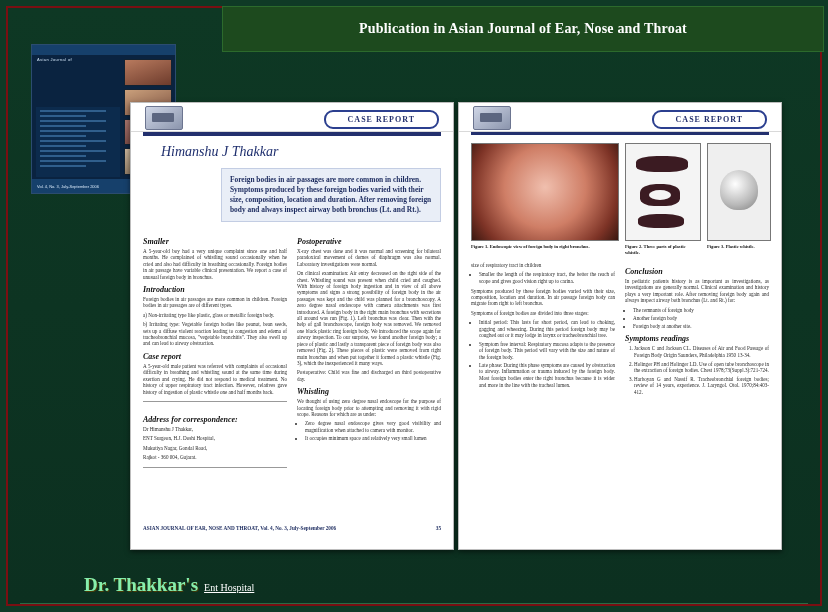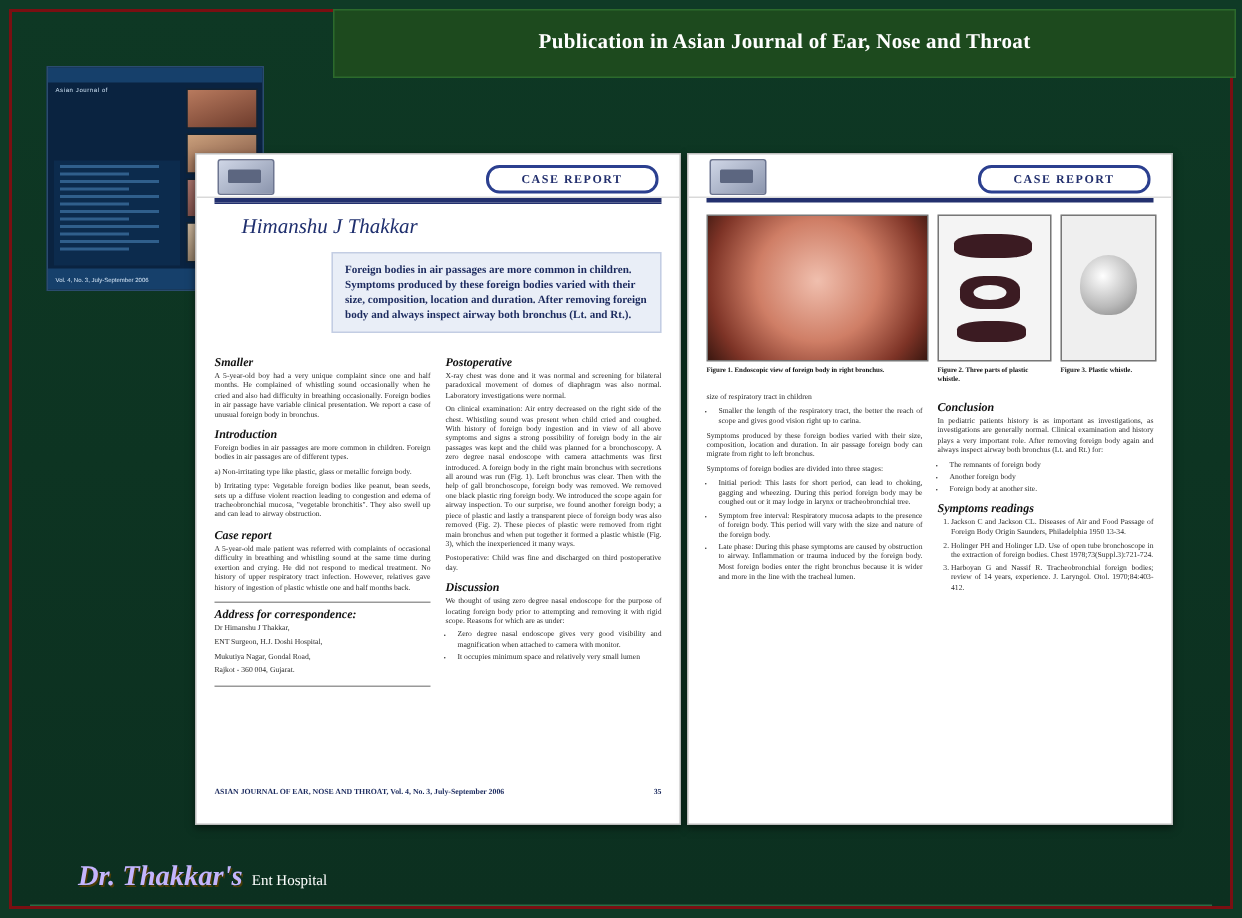--- a/index.html
+++ b/index.html
@@ -142,21 +142,21 @@
     font-size:8px;color:#111;margin:5px 0 2px;
   }
   .p{
     font-size:5.1px;line-height:6.4px;color:#2b2b2b;text-align:justify;
     margin:0 0 3px;font-family:"Liberation Serif", serif;
   }
   .addr{
     border-top:1px solid #999;border-bottom:1px solid #999;
     padding:3px 0;margin-top:6px;
   }
-  .addr .h{margin-top:0;}
+  .addr .h{margin-top:10px;}
   .footer-line{
     position:absolute;left:12px;right:12px;bottom:18px;
     font-size:5.2px;font-weight:bold;color:#1b2a5e;
     font-family:"Liberation Serif", serif;
     display:flex;justify-content:space-between;
   }
   
   .figs{
     display:flex;gap:6px;padding:8px 12px 0;
   }
@@ -183,26 +183,27 @@
   .ul li{font-size:5.1px;line-height:6.6px;color:#2b2b2b;margin-bottom:1.5px;
     font-family:"Liberation Serif", serif;text-align:justify;}
   .ol{margin:0 0 3px 9px;padding:0;}
   .ol li{font-size:5.1px;line-height:6.6px;color:#2b2b2b;margin-bottom:2px;
     font-family:"Liberation Serif", serif;text-align:justify;}
   
   .brand{
     position:absolute;left:52px;bottom:16px;display:flex;align-items:baseline;gap:6px;
   }
   .brand-main{
-    color:#c4b5fd;font-size:19px;font-weight:bold;font-style:italic;
+    color:#86efac;font-size:19px;font-weight:bold;
     font-family:"Liberation Serif", serif;
     text-shadow:1px 1px 0 #4a3b06;
+    margin-left:32px;
   }
   .brand-sub{
-    color:#ffffff;font-size:10px;font-family:"Liberation Serif", serif;
+    color:#ffffff;font-size:10px;font-family:"Liberation Serif", serif;text-decoration:underline;
   }
   .footer-rule{
     position:absolute;left:20px;right:20px;bottom:8px;height:1px;background:#2a6b45;
   }
 </style>
 </head>
 <body>
 
 <div class="frame">
   <div class="frame-inner"></div>
@@ -270,21 +271,21 @@
           <p class="p">Rajkot - 360 004, Gujarat.</p>
         </div>
       </div>
 
       <div class="col">
         <div class="h">Postoperative</div>
         <p class="p">X-ray chest was done and it was normal and screening for bilateral paradoxical movement of domes of diaphragm was also normal. Laboratory investigations were normal.</p>
         <p class="p">On clinical examination: Air entry decreased on the right side of the chest. Whistling sound was present when child cried and coughed. With history of foreign body ingestion and in view of all above symptoms and signs a strong possibility of foreign body in the air passages was kept and the child was planned for a bronchoscopy. A zero degree nasal endoscope with camera attachments was first introduced. A foreign body in the right main bronchus with secretions all around was run (Fig. 1). Left bronchus was clear. Then with the help of gall bronchoscope, foreign body was removed. We removed one black plastic ring foreign body. We introduced the scope again for airway inspection. To our surprise, we found another foreign body; a piece of plastic and lastly a transparent piece of foreign body was also removed (Fig. 2). These pieces of plastic were removed from right main bronchus and when put together it formed a plastic whistle (Fig. 3), which the inexperienced it many ways.</p>
         <p class="p">Postoperative: Child was fine and discharged on third postoperative day.</p>
 
-        <div class="h">Discussion</div>
+        <div class="h">Whistling</div>
         <p class="p">We thought of using zero degree nasal endoscope for the purpose of locating foreign body prior to attempting and removing it with rigid scope. Reasons for which are as under:</p>
         <ul class="ul">
           <li>Zero degree nasal endoscope gives very good visibility and magnification when attached to camera with monitor.</li>
           <li>It occupies minimum space and relatively very small lumen</li>
         </ul>
       </div>
     </div>
 
     <div class="footer-line">
       <span>ASIAN JOURNAL OF EAR, NOSE AND THROAT, Vol. 4, No. 3, July-September 2006</span>

